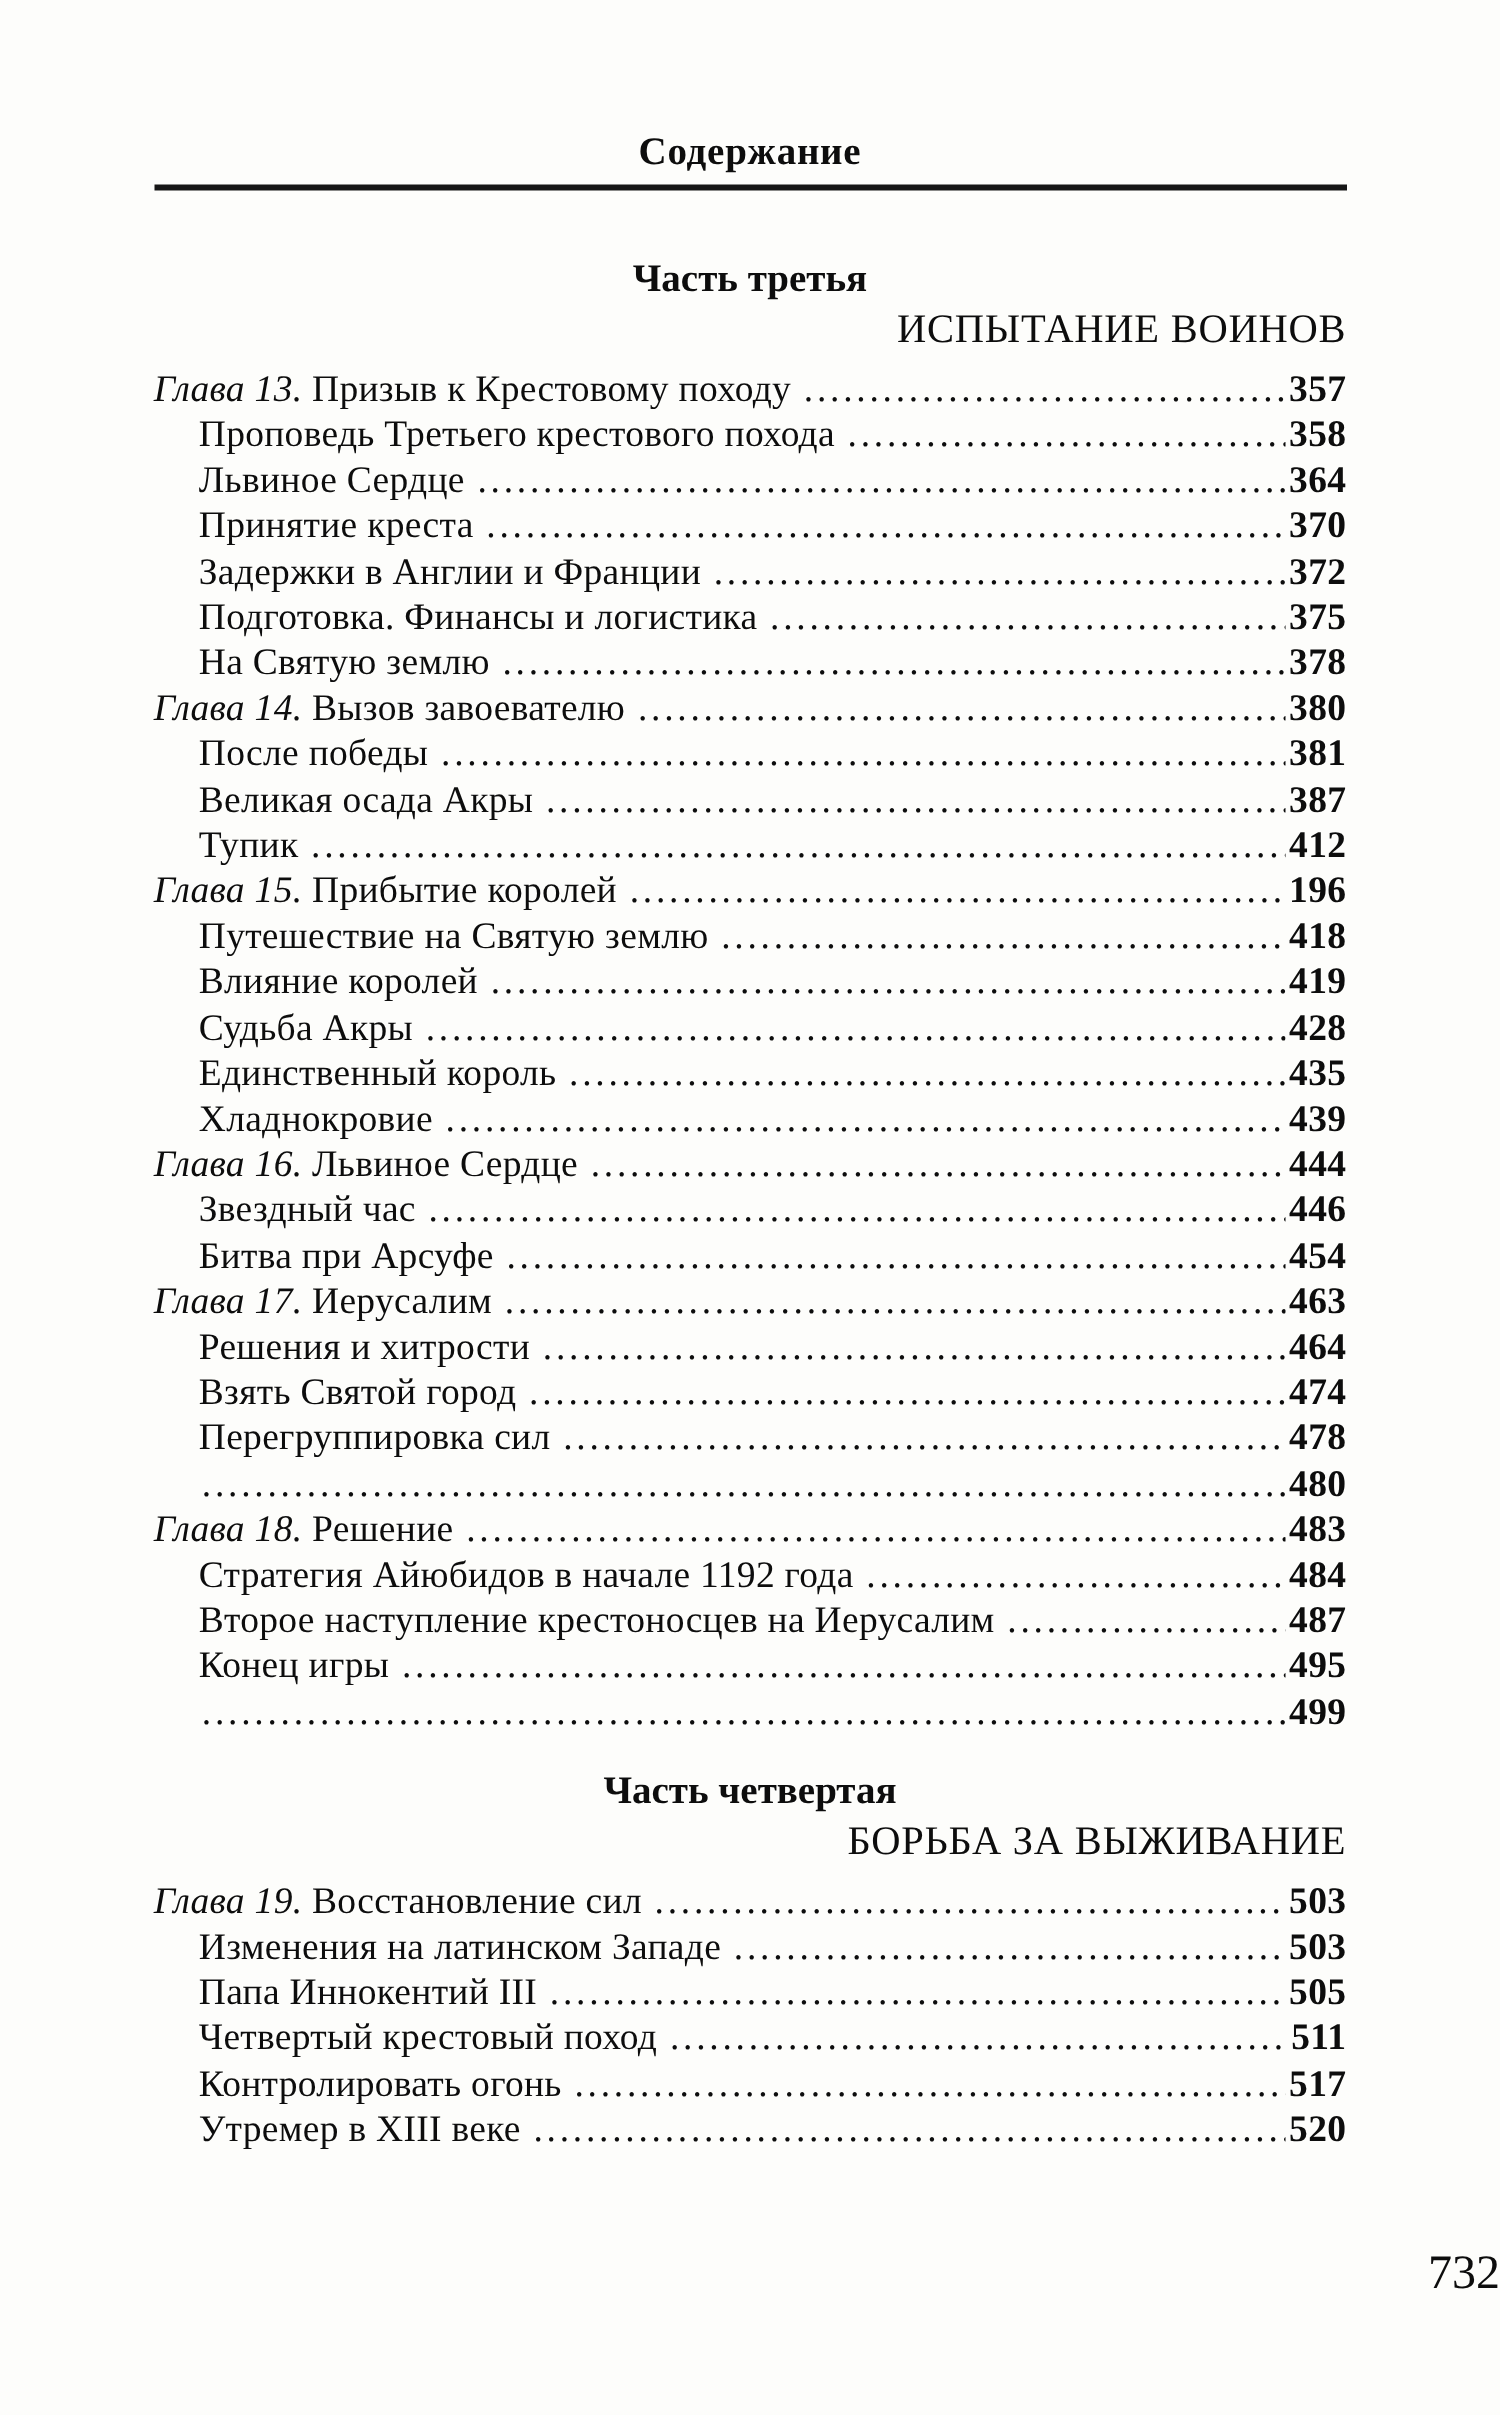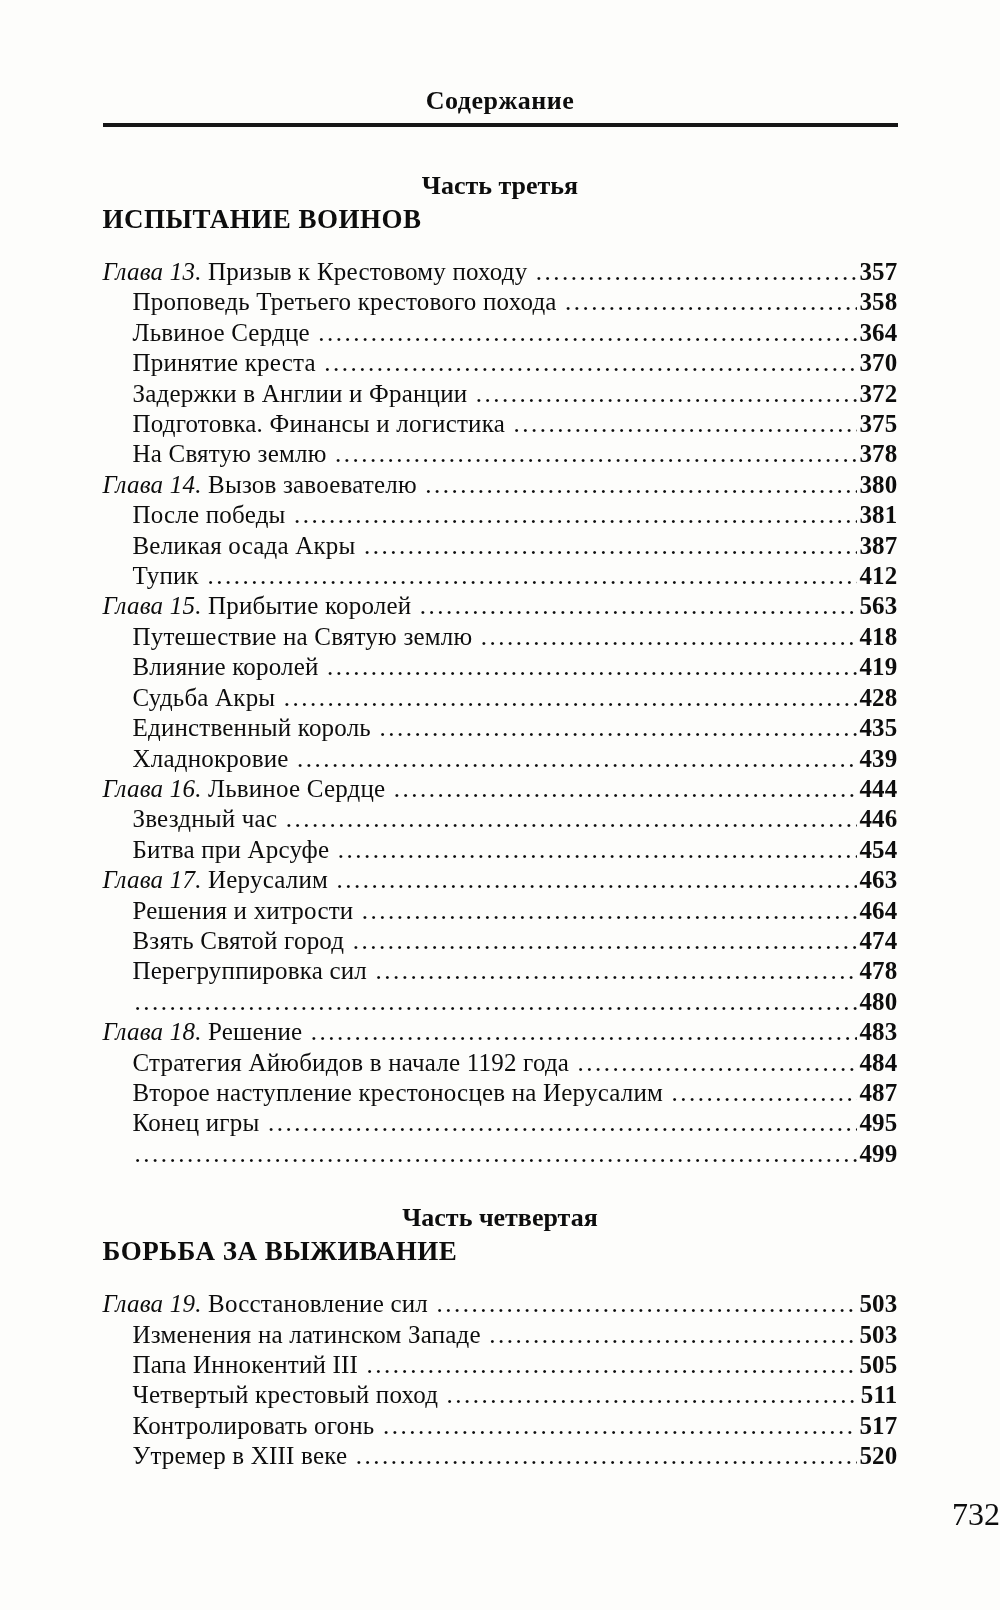--- a/index.html
+++ b/index.html
@@ -35,28 +35,28 @@
   }
   .part-label {
     margin: 44px 0 0;
     text-align: center;
     font-size: 26px;
     font-weight: bold;
     line-height: 30px;
   }
   .part-title {
     margin: 2px 0 0;
-    text-align: left;
+    text-align: right;
     font-size: 27px;
-    font-weight: bold;
+    font-weight: normal;
     letter-spacing: 0.5px;
     line-height: 32px;
   }
   .entries {
-    margin-top: 22px;
+    margin-top: 10px;
   }
   .toc-row {
     display: flex;
     align-items: baseline;
     font-size: 25px;
     line-height: 30.4px;
     letter-spacing: 0.2px;
     white-space: nowrap;
   }
   .toc-row.sub { padding-left: 30px; }
@@ -75,21 +75,21 @@
   }
   .entry-page { flex: 0 0 auto; font-weight: bold; }
   .folio {
     position: absolute;
     left: 0;
     right: 0;
     top: 1496px;
     text-align: right;
     font-size: 32px;
   }
-  .toc-part + .toc-part .part-label { margin-top: 34px; }
+  .toc-part + .toc-part .part-label { margin-top: 22px; }
 </style>
 </head>
 <body>
 
 <div class="page">
   <div class="running-head">Содержание</div>
   <div class="header-rule"></div>
 
   <div class="content">
   <section class="toc-part">
@@ -159,21 +159,21 @@
 
   <div class="toc-row sub">
     <span class="entry-title"><i class="chapter-prefix"></i><span class="entry-text">Тупик&nbsp;</span></span>
     <span class="dots"></span>
     <span class="entry-page">412</span>
   </div>
 
   <div class="toc-row chapter">
     <span class="entry-title"><i class="chapter-prefix">Глава 15.&nbsp;</i><span class="entry-text">Прибытие королей&nbsp;</span></span>
     <span class="dots"></span>
-    <span class="entry-page">563</span>
+    <span class="entry-page">196</span>
   </div>
 
   <div class="toc-row sub">
     <span class="entry-title"><i class="chapter-prefix"></i><span class="entry-text">Путешествие на Святую землю&nbsp;</span></span>
     <span class="dots"></span>
     <span class="entry-page">418</span>
   </div>
 
   <div class="toc-row sub">
     <span class="entry-title"><i class="chapter-prefix"></i><span class="entry-text">Влияние королей&nbsp;</span></span>

